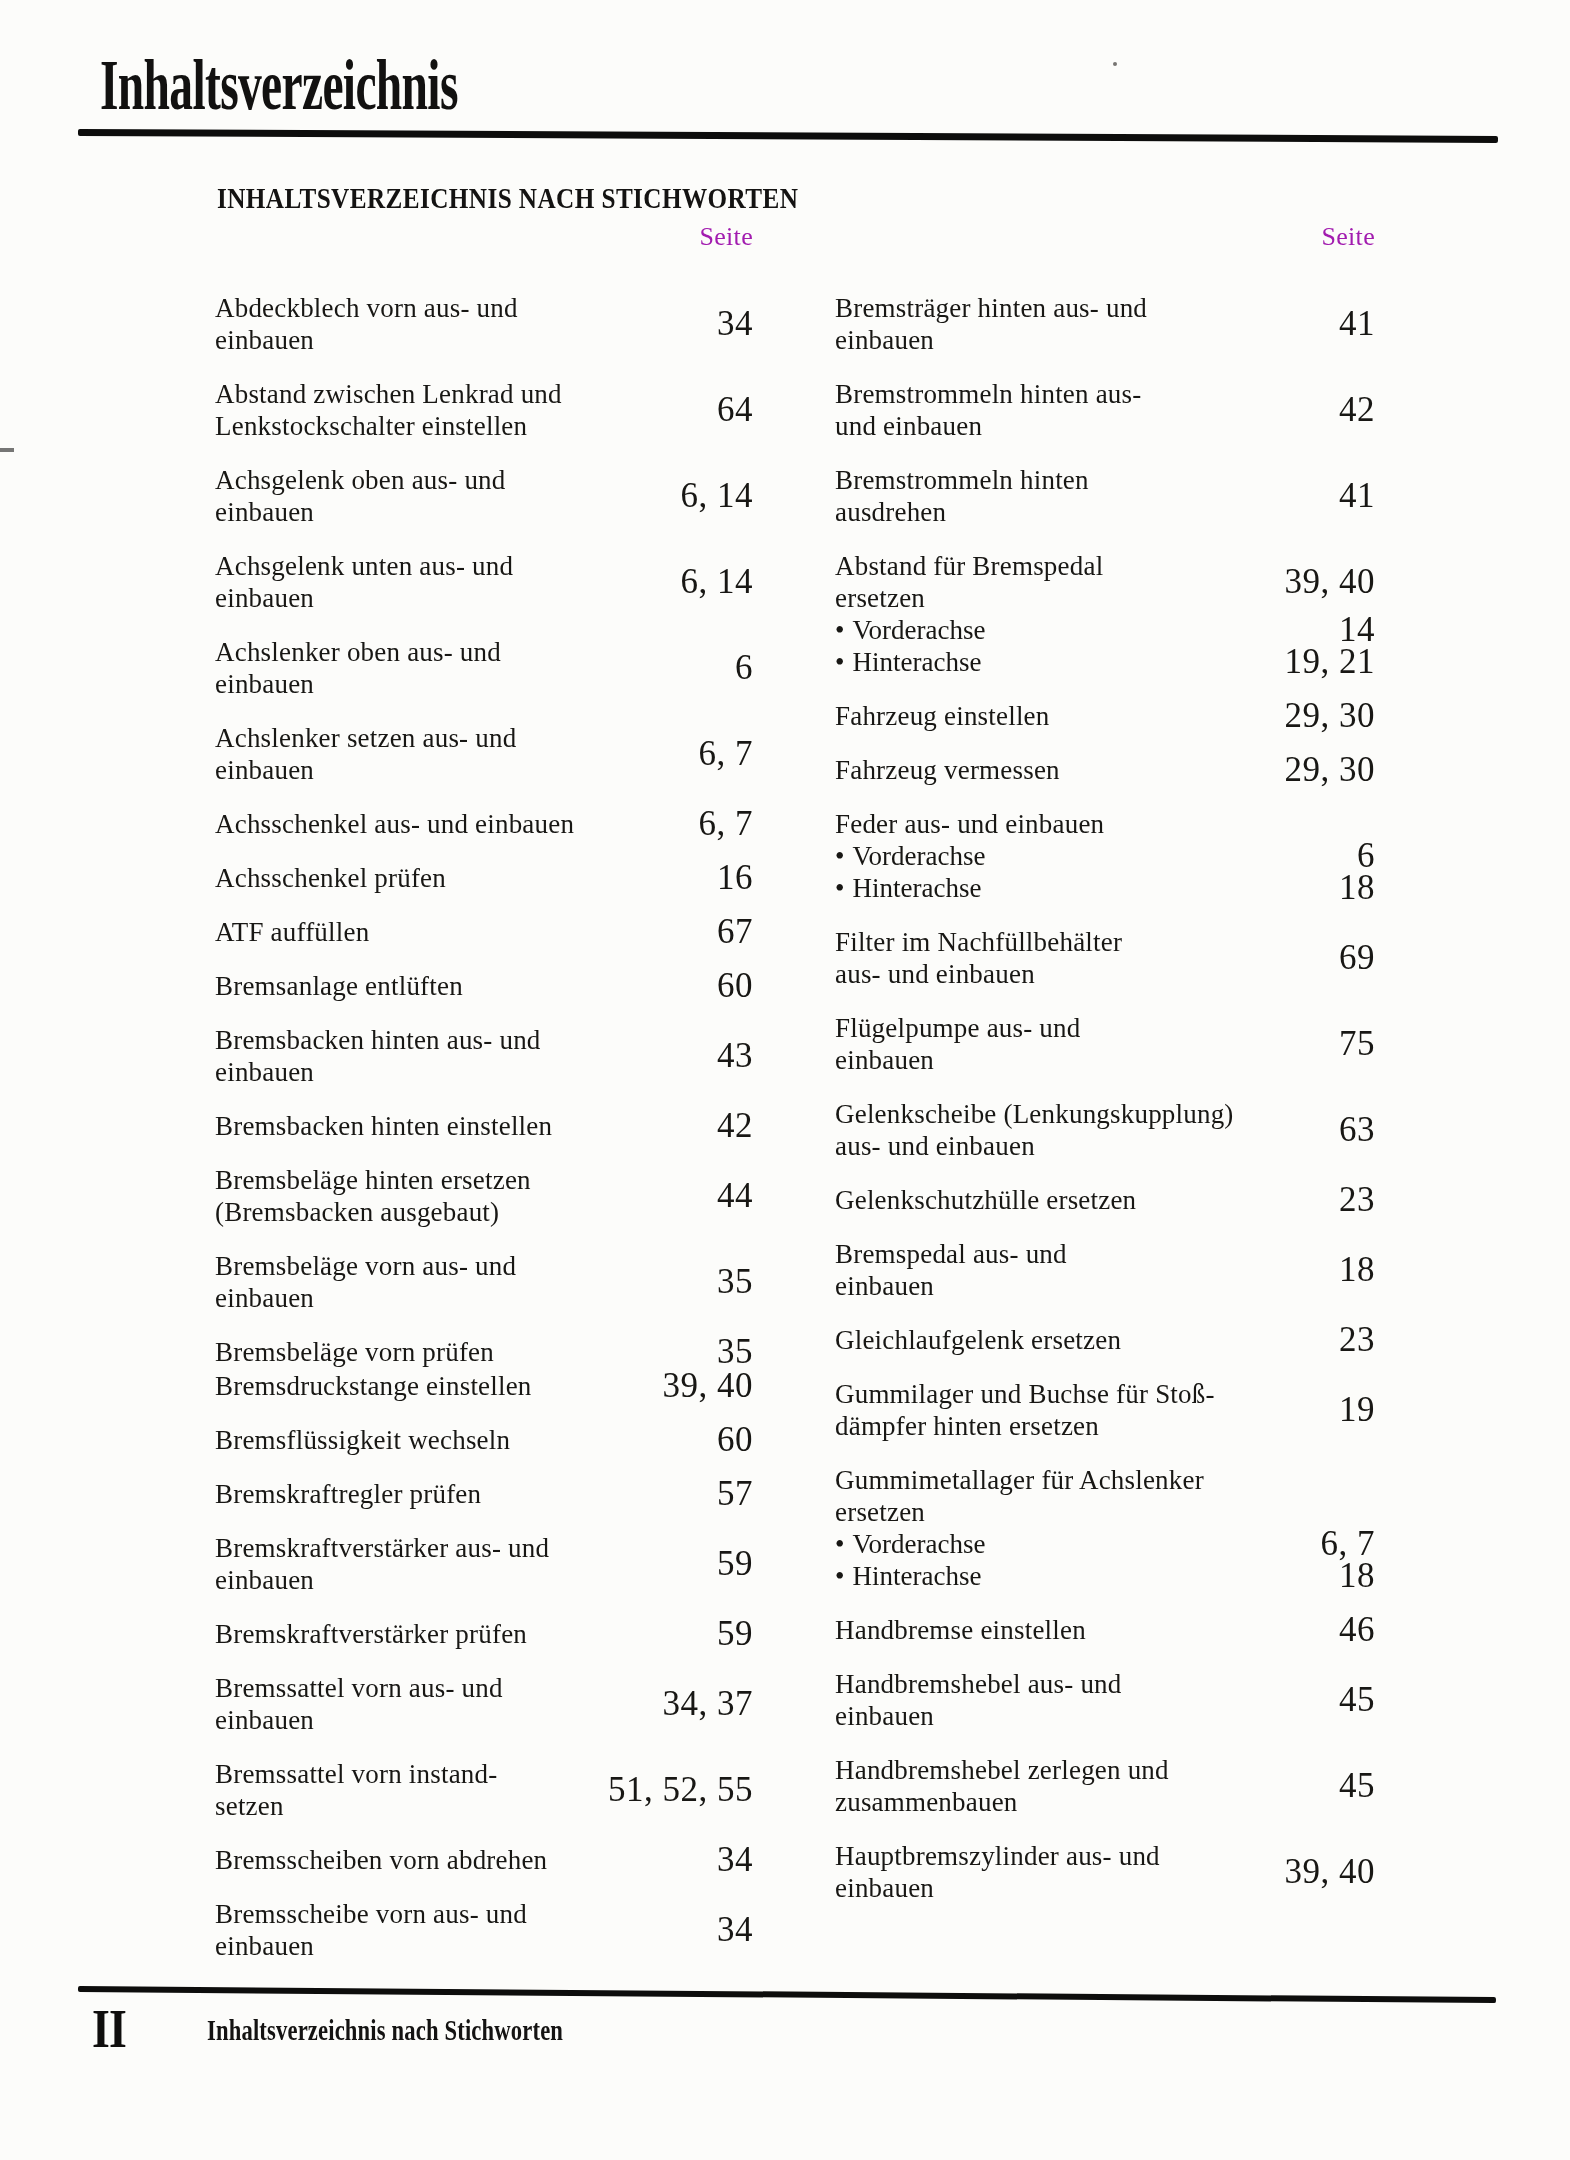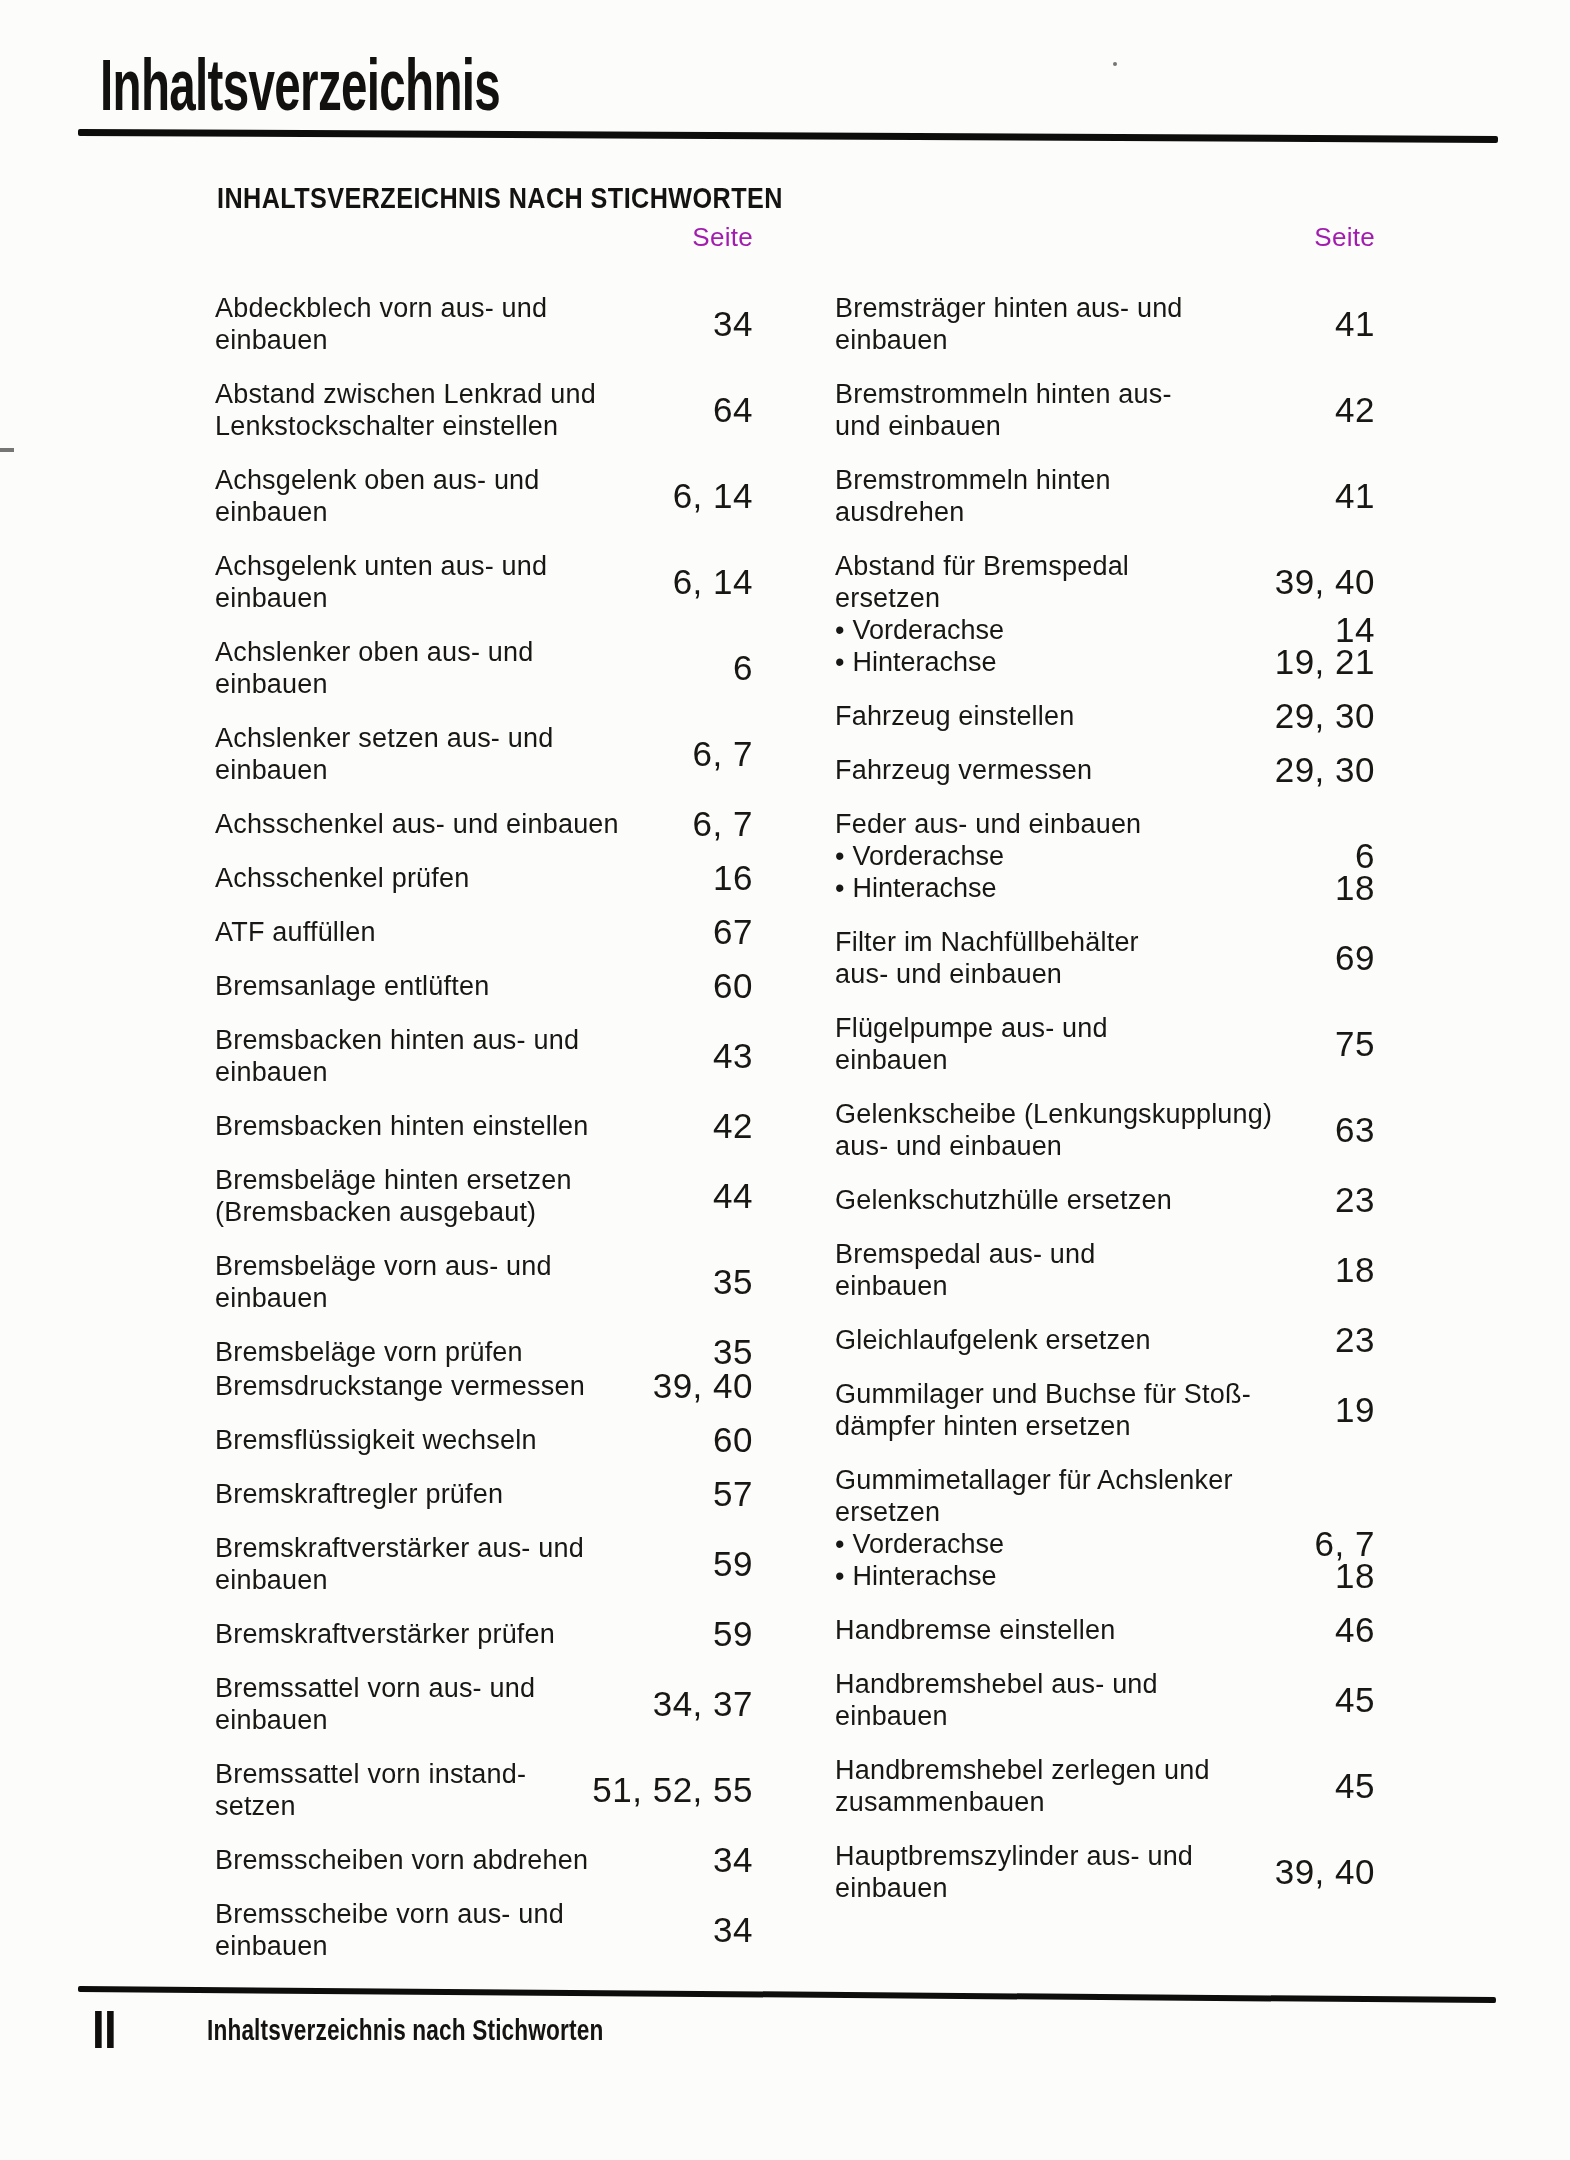--- a/index.html
+++ b/index.html
@@ -1,21 +1,21 @@
 <!DOCTYPE html>
 <html><head>
 <meta charset="utf-8">
 <style>
   html,body{margin:0;padding:0;}
   body{background:#e8e8e6;}
   .page{
     position:relative;
     width:1570px;height:2160px;
     background:#fcfcfa;
-    font-family:Liberation Sans, sans-serif;
+    font-family:Liberation Serif, serif;
     color:#181714;
     overflow:hidden;
   }
   .doc-title{
     position:absolute;left:100px;top:44px;
     font-size:72px;font-weight:bold;letter-spacing:-1px;
     transform:scaleX(0.66);transform-origin:left top;
     white-space:nowrap;color:#121110;
   }
   .title-rule{
@@ -144,21 +144,21 @@
       </div>
       <div class="entry">
         <div class="entry-text"><span>Bremsbeläge vorn aus- und</span><br><span>einbauen</span></div>
         <div class="entry-num">35</div>
       </div>
       <div class="entry">
         <div class="entry-text"><span>Bremsbeläge vorn prüfen</span></div>
         <div class="entry-num">35</div>
       </div>
       <div class="entry tight">
-        <div class="entry-text"><span>Bremsdruckstange vermessen</span></div>
+        <div class="entry-text"><span>Bremsdruckstange einstellen</span></div>
         <div class="entry-num">39, 40</div>
       </div>
       <div class="entry">
         <div class="entry-text"><span>Bremsflüssigkeit wechseln</span></div>
         <div class="entry-num">60</div>
       </div>
       <div class="entry">
         <div class="entry-text"><span>Bremskraftregler prüfen</span></div>
         <div class="entry-num">57</div>
       </div>

